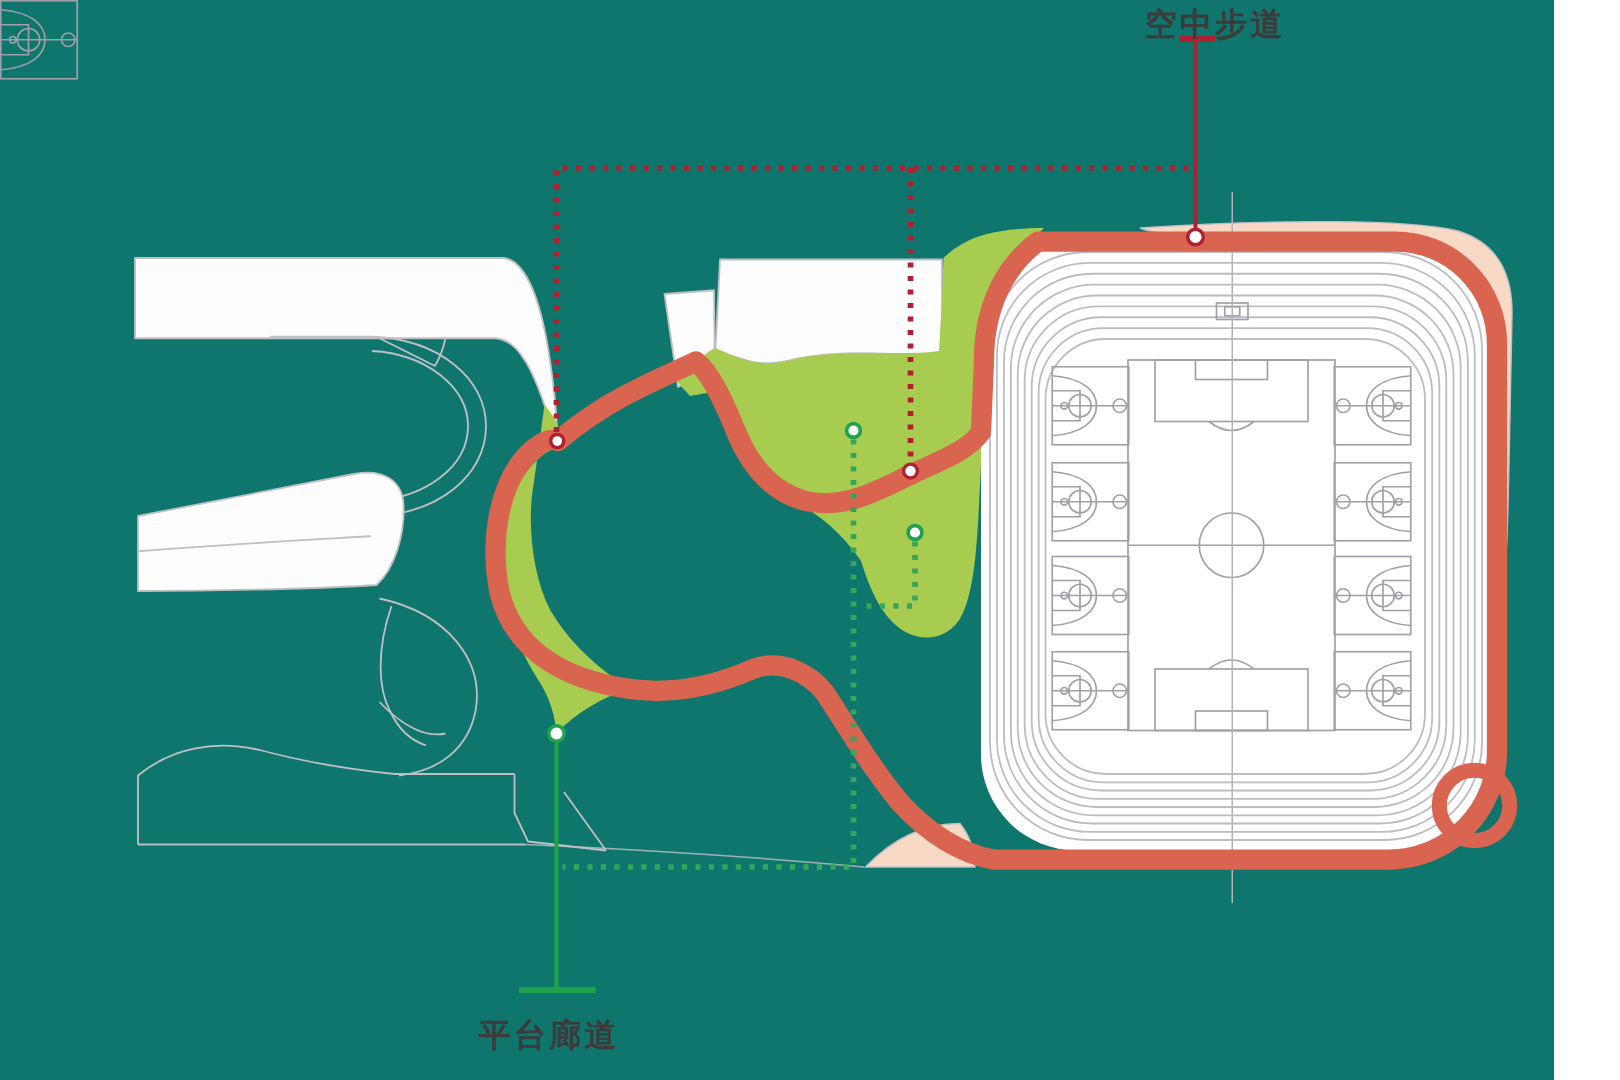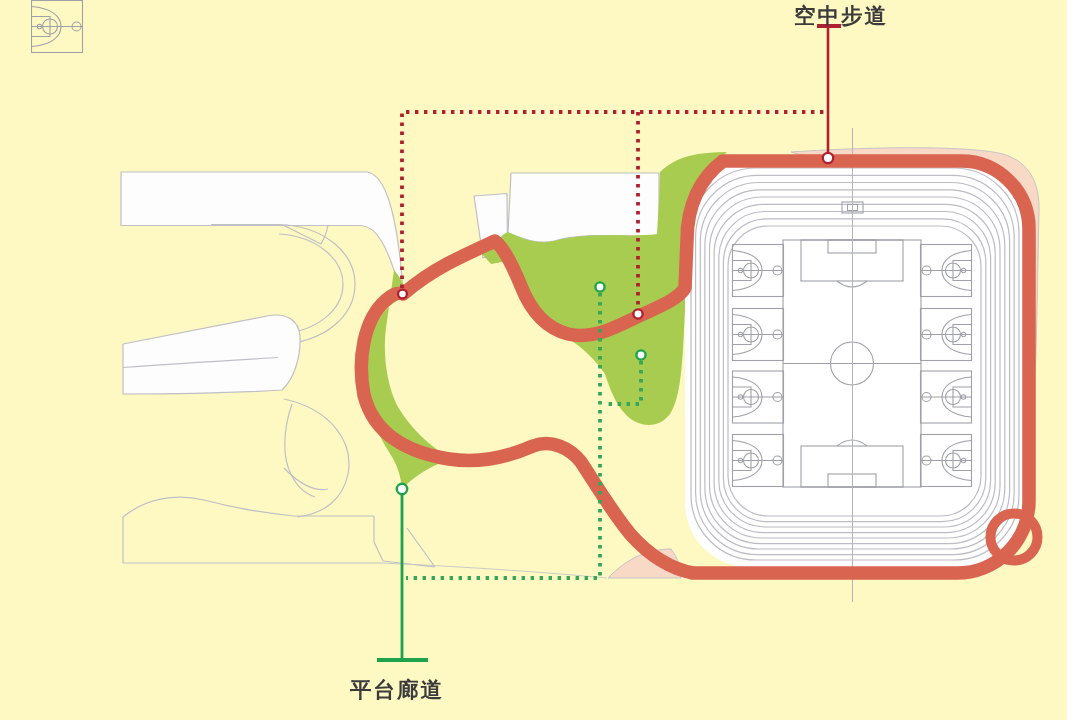--- a/index.html
+++ b/index.html
@@ -1,17 +1,17 @@
 <!DOCTYPE html>
 <html style="--walkway: #d96450; --walkway-leader: #ae2130; --corridor-leader: #1ea24b; --corridor-dot: #35a65a; --green-area: #a8cc50; --peach-area: #f7d9c6; --outline: #bfbfc6; --lane: #bcbcc3; --field-line: #9fa0a8; --label-text: #3b3b3b; --node-fill: #ffffff;"><head>
 <meta charset="utf-8">
 <style>
   html,body{margin:0;padding:0;background:#ffffff;}
-  .stage{position:relative;width:1036px;height:720px;background:#fef9c3;overflow:hidden;
-         font-family:"Liberation Sans", sans-serif;padding-left:31px;}
+  .stage{position:relative;width:1036px;height:720px;background:#0f766e;overflow:hidden;
+         font-family:"Liberation Sans", sans-serif;}
   svg{display:block;}
   
   .bld{fill:#fdfdfd;stroke:var(--outline);stroke-width:1.2;stroke-linejoin:round;}
   .bld-line{fill:none;stroke:var(--outline);stroke-width:1.2;stroke-linejoin:round;}
   .faint{fill:none;stroke:var(--outline);stroke-width:1;opacity:.8;}
   
   .green{fill:var(--green-area);stroke:none;}
   .peach{fill:var(--peach-area);stroke:var(--outline);stroke-width:.9;}
   
   .track-fill{fill:#ffffff;stroke:none;}

